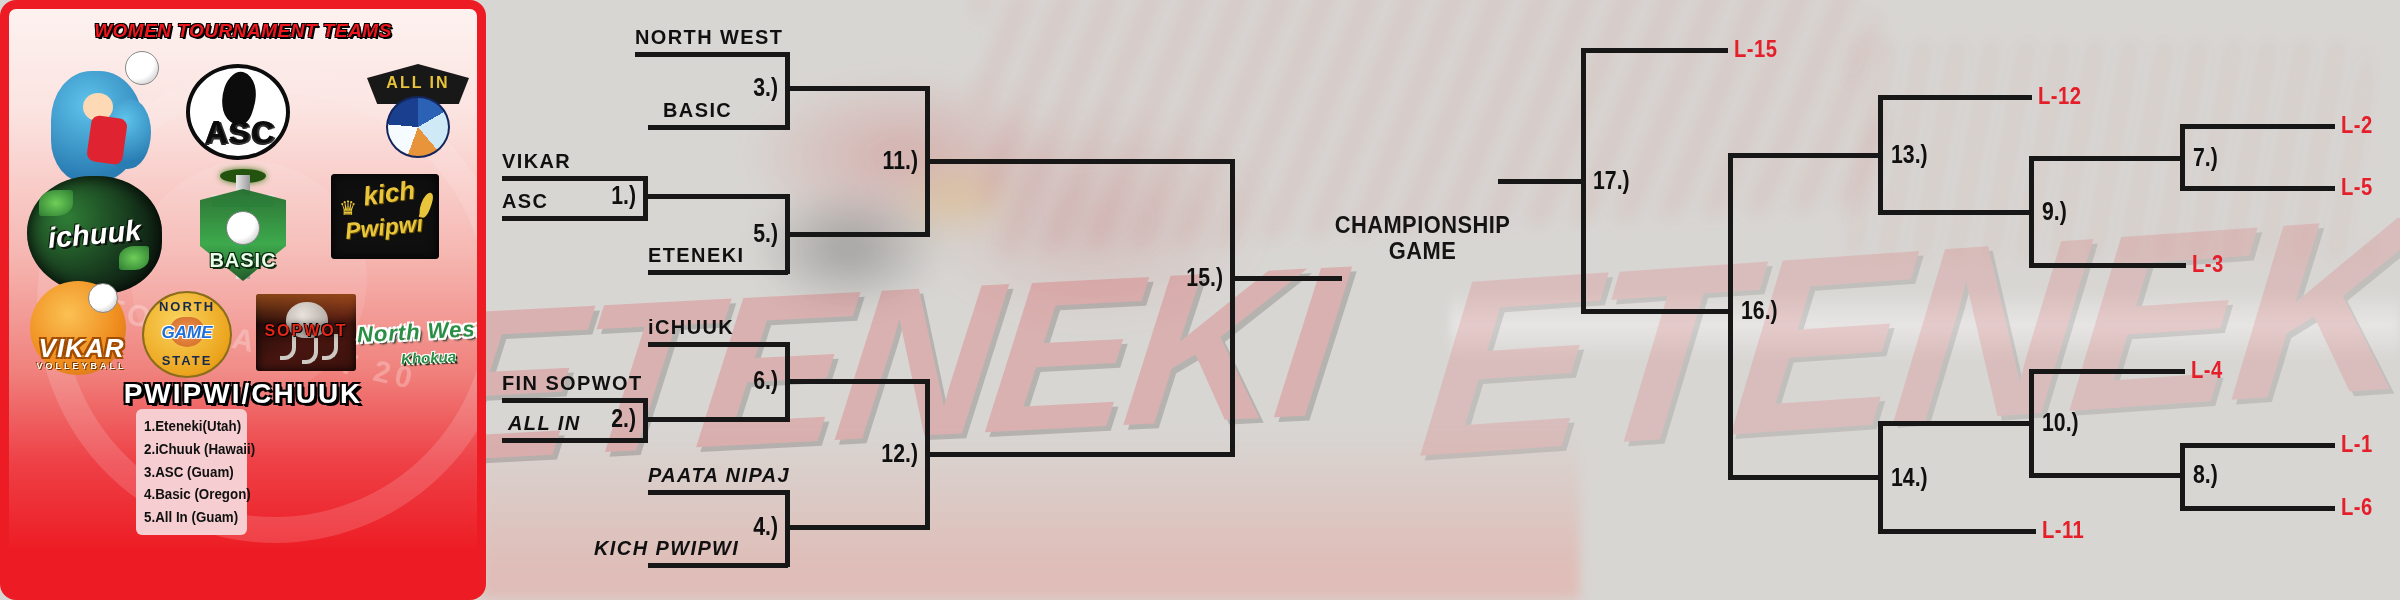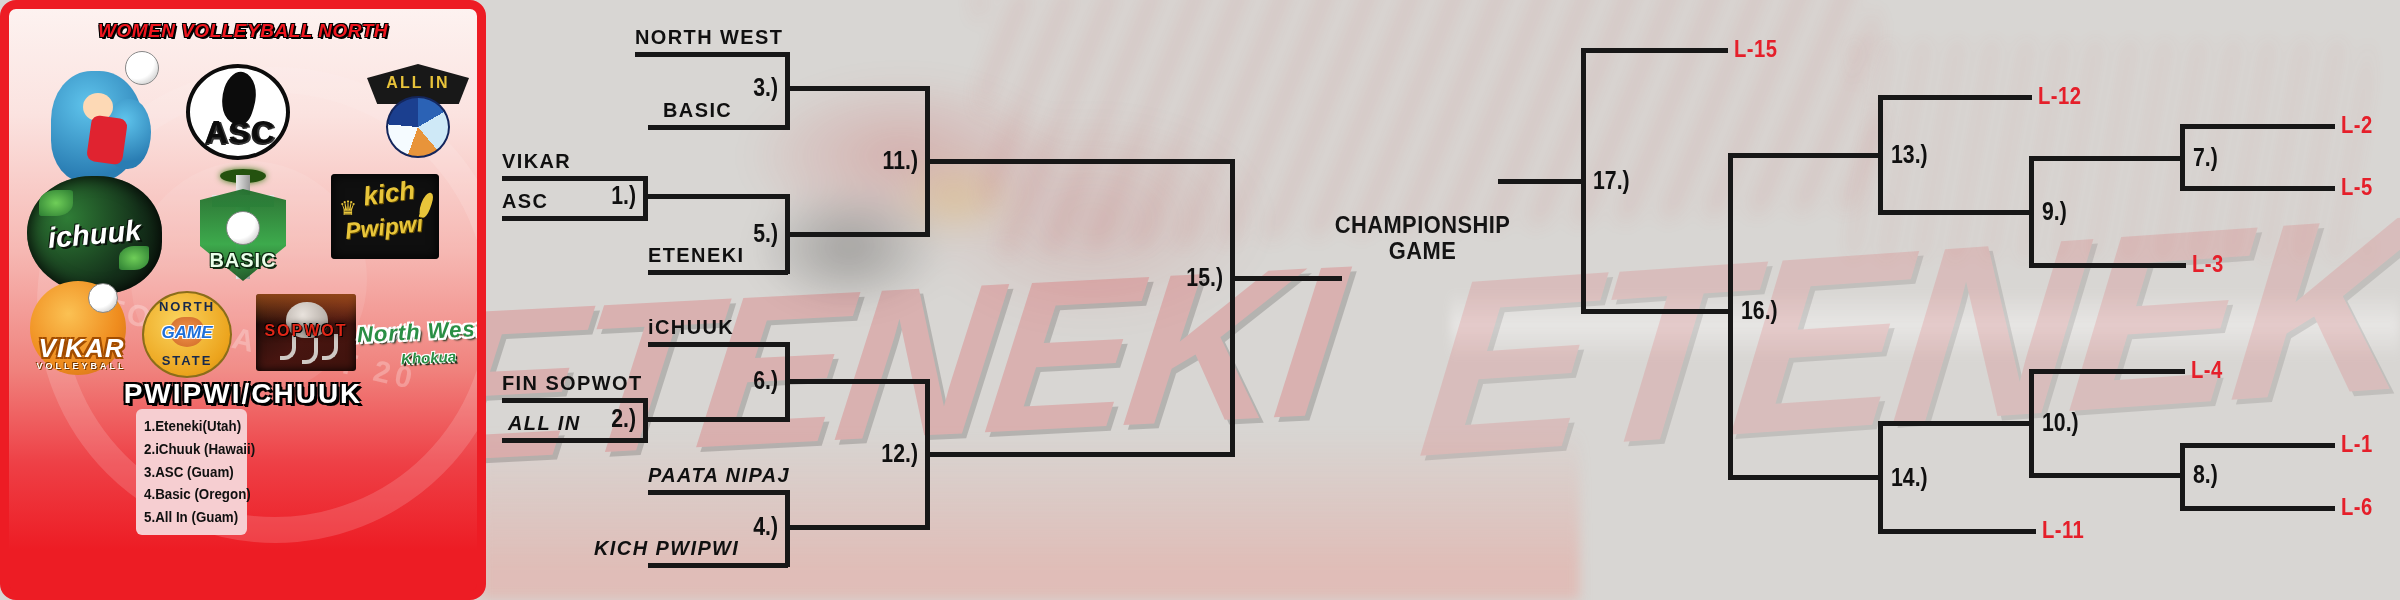--- a/index.html
+++ b/index.html
@@ -265,21 +265,21 @@
   <div class="champ">
     <div>CHAMPIONSHIP</div>
     <div>GAME</div>
   </div>
 
   <div class="sidebar">
     <div class="wm-ring"></div>
     <div class="wm-ring2"></div>
     <div class="wm-tourn">TOURNAMENT 20</div>
 
-    <div class="vtitle">WOMEN VOLLEYBALL NORTH</div>
+    <div class="vtitle">WOMEN TOURNAMENT TEAMS</div>
 
     <div class="logo" style="left:40px;top:42px;width:115px;height:140px">
       <div class="ball" style="position:absolute;left:76px;top:0;width:34px;height:34px"></div>
       <div class="hair" style="left:2px;top:20px;width:92px;height:112px"></div>
       <div class="hair" style="left:58px;top:48px;width:44px;height:70px"></div>
       <div class="face" style="left:34px;top:42px"></div>
       <div class="dress" style="left:40px;top:66px"></div>
     </div>
     <div class="logo" style="left:175px;top:53px;width:112px;height:100px">
       <div class="asc-circ" style="left:2px;top:2px"></div>

